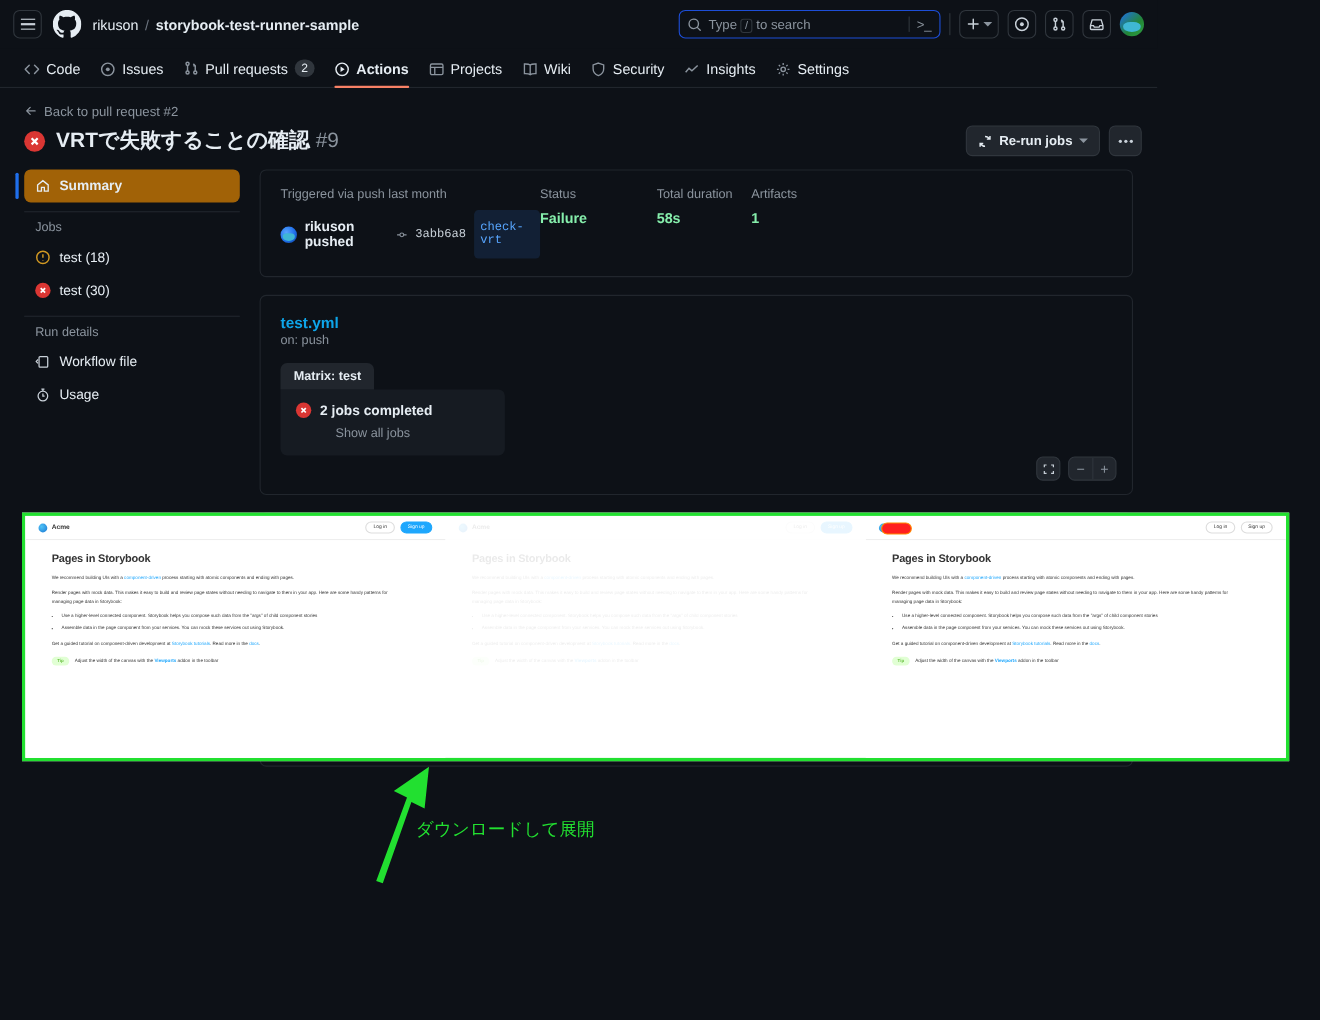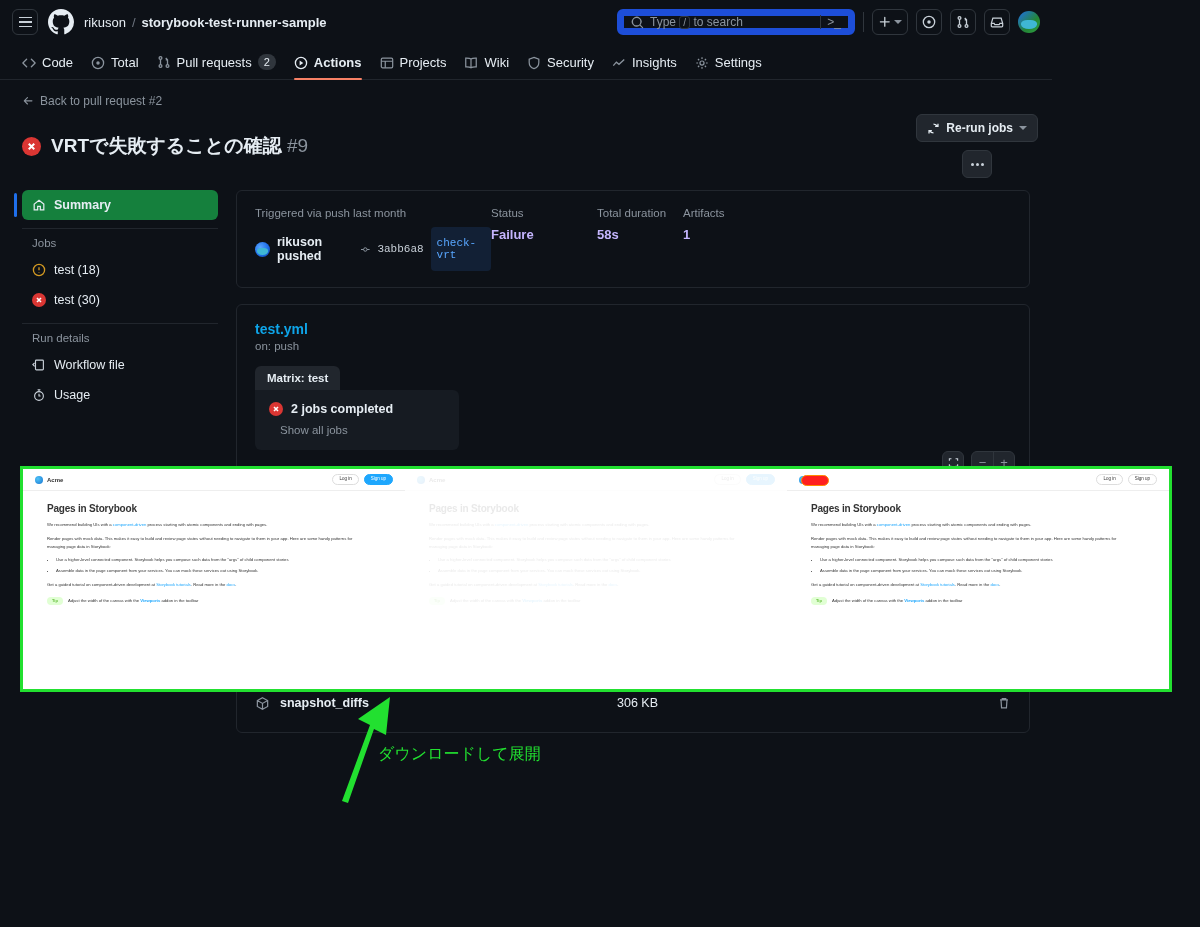--- a/index.html
+++ b/index.html
@@ -23,21 +23,21 @@
     align-items: center; gap: 3px; cursor: pointer;
   }
   .hamburger i { display: block; width: 13px; height: 1.5px; background: #c9d1d9; }
   .gh-mark { width: 26px; height: 26px; fill: #e6edf3; }
   .crumbs { display: flex; align-items: center; gap: 6px; font-size: 13px; }
   .crumbs .owner { color: #e6edf3; }
   .crumbs .sep { color: #6e7681; }
   .crumbs .repo { color: #e6edf3; font-weight: bold; }
   .hdr-right { margin-left: auto; display: flex; align-items: center; gap: 8px; }
   .search-box {
-    width: 238px; height: 26px; border: 7px solid #1d4ed8; border-radius: 6px;
+    width: 238px; height: 26px; border: 1px solid #1d4ed8; border-radius: 6px;
     display: flex; align-items: center; padding: 0 7px; gap: 6px;
     background: #0d1117; cursor: text;
   }
   .search-box .sicon { width: 13px; height: 13px; flex: none; }
   .search-box .ph { font-size: 12px; color: #8b949e; flex: 1; white-space: nowrap; }
   .search-box .ph kbd {
     border: 1px solid #30363d; border-radius: 3px; padding: 0 3px;
     font-size: 10px; font-family: "Liberation Sans", sans-serif; color: #8b949e;
   }
   .search-box .term { color: #8b949e; font-size: 12px; border-left: 1px solid #30363d; padding-left: 6px;}
@@ -85,21 +85,21 @@
     color: #8b949e; cursor: pointer; margin-bottom: 6px;
   }
   .run-title-row { display: flex; align-items: center; gap: 10px; }
   .run-title { font-size: 19px; font-weight: bold; color: #e6edf3; }
   .run-title .num { color: #8b949e; font-weight: normal; }
   .status-dot {
     width: 19px; height: 19px; border-radius: 50%; background: #da3633;
     display: flex; align-items: center; justify-content: center; flex: none;
   }
   .status-dot svg { width: 11px; height: 11px; stroke: #fff; stroke-width: 2.2; fill: none; }
-  .run-actions { margin-left: auto; display: flex; align-items: center; gap: 8px; flex-direction: column; }
+  .run-actions { margin-left: auto; display: flex; align-items: center; gap: 8px; }
   .btn-rerun {
     display: flex; align-items: center; gap: 6px; height: 28px; padding: 0 10px;
     background: #21262d; border: 1px solid #30363d; border-radius: 6px;
     font-size: 12px; color: #e6edf3; cursor: pointer; font-weight: bold;
   }
   .btn-rerun svg { width: 13px; height: 13px; fill: none; stroke: #e6edf3; stroke-width: 1.6; }
   .caret { width: 0; height: 0; border-left: 4px solid transparent; border-right: 4px solid transparent; border-top: 4px solid #8b949e; }
   .btn-kebab {
     width: 30px; height: 28px; background: #21262d; border: 1px solid #30363d;
     border-radius: 6px; display: flex; align-items: center; justify-content: center;
@@ -107,21 +107,21 @@
   }
   .btn-kebab i { width: 3px; height: 3px; border-radius: 50%; background: #c9d1d9; display: block; }
 
   
   .body { display: flex; padding: 0 22px; gap: 18px; }
   .sidebar { width: 196px; flex: none; padding-top: 4px; }
   .side-item {
     display: flex; align-items: center; gap: 8px; height: 30px; padding: 0 10px;
     font-size: 12.5px; color: #e6edf3; border-radius: 6px; cursor: pointer; position: relative;
   }
-  .side-item.sel { background: #15803d; font-weight: bold; }
+  .side-item.sel { background: #a16207; font-weight: bold; }
   .side-item.sel::before {
     content: ""; position: absolute; left: -8px; top: 3px; bottom: 3px;
     width: 3px; border-radius: 3px; background: #1f6feb;
   }
   .side-item svg { width: 14px; height: 14px; flex: none; }
   .side-sep { height: 1px; background: #21262d; margin: 8px 0; }
   .side-head { font-size: 11.5px; color: #8b949e; padding: 0 10px; margin-bottom: 6px; }
   .ic-warn { fill: none; stroke: #d29922; stroke-width: 1.5; }
   .ic-fail-wrap {
     width: 14px; height: 14px; border-radius: 50%; background: #da3633;
@@ -133,21 +133,21 @@
   .card {
     background: #0d1117; border: 1px solid #21262d; border-radius: 6px;
     margin-bottom: 16px;
   }
   .meta-card { display: flex; padding: 16px 18px; gap: 0; }
   .meta-col { flex: none; }
   .meta-col.trig { width: 236px; }
   .meta-col.status { width: 106px; }
   .meta-col.dur { width: 86px; }
   .meta-label { font-size: 11.5px; color: #8b949e; margin-bottom: 8px; }
-  .meta-val { font-size: 13px; font-weight: bold; color: #c4b5fd; }
+  .meta-val { font-size: 13px; font-weight: bold; color: #86efac; }
   .trig-row { display: flex; align-items: center; gap: 7px; }
   .mini-avatar {
     width: 15px; height: 15px; border-radius: 50%; flex: none;
     background: radial-gradient(circle at 35% 35%, #58a6ff, #1f6feb 55%, #0b3a8f);
     position: relative; overflow: hidden;
   }
   .mini-avatar::after {
     content: ""; position: absolute; left: 2px; top: 6px; width: 11px; height: 7px;
     background: #3fb7d4; border-radius: 40% 40% 50% 50%;
   }
@@ -165,21 +165,21 @@
   .yml-on { font-size: 11.5px; color: #8b949e; margin-top: 3px; }
   .matrix-wrap { margin-top: 14px; width: 204px; }
   .matrix-tab {
     display: inline-block; background: #21262d; border-radius: 6px 6px 0 0;
     font-size: 11.5px; font-weight: bold; color: #e6edf3; padding: 6px 12px;
   }
   .matrix-body {
     background: #161b22; border-radius: 0 6px 6px 6px; padding: 12px 14px 14px 14px;
   }
   .jobs-done { display: flex; align-items: center; gap: 8px; font-size: 12.5px; font-weight: bold; }
-  .show-jobs { font-size: 11.5px; color: #8b949e; margin-top: 8px; margin-left: 11px; cursor: pointer; }
+  .show-jobs { font-size: 11.5px; color: #8b949e; margin-top: 8px; margin-left: 36px; cursor: pointer; }
   .graph-ctrl { position: absolute; right: 14px; bottom: 12px; display: flex; gap: 7px; }
   .gc-btn {
     width: 22px; height: 22px; background: #21262d; border: 1px solid #30363d;
     border-radius: 6px; display: flex; align-items: center; justify-content: center; cursor: pointer;
   }
   .gc-btn svg { width: 11px; height: 11px; stroke: #c9d1d9; fill: none; stroke-width: 1.6; }
   .gc-pair {
     display: flex; background: #21262d; border: 1px solid #30363d; border-radius: 6px; overflow: hidden;
   }
   .gc-pair div {
@@ -323,21 +323,21 @@
       <svg viewBox="0 0 16 16">
           <path d="M4.72 3.22a.75.75 0 011.06 1.06L2.06 8l3.72 3.72a.75.75 0 11-1.06 1.06L.47 8.53a.75.75 0 010-1.06zm6.56 0a.75.75 0 10-1.06 1.06L13.94 8l-3.72 3.72a.75.75 0 101.06 1.06l4.25-4.25a.75.75 0 000-1.06z"></path>
         </svg>
       <span>Code</span>
     </div>
     <div class="nav-item">
       <svg viewBox="0 0 16 16">
           <circle cx="8" cy="8" r="6.4" fill="none" stroke="#8b949e" stroke-width="1.5"></circle>
           <circle cx="8" cy="8" r="2" fill="#8b949e"></circle>
         </svg>
-      <span>Total</span>
+      <span>Issues</span>
     </div>
     <div class="nav-item">
       <svg viewBox="0 0 16 16">
           <g fill="none" stroke="#8b949e" stroke-width="1.5">
             <circle cx="4" cy="3.5" r="1.6"></circle>
             <circle cx="4" cy="12.5" r="1.6"></circle>
             <circle cx="12" cy="12.5" r="1.6"></circle>
             <path d="M4 5.1v5.8M12 10.9V5.5l-2-2M12 5.5h-2"></path>
           </g>
         </svg>

